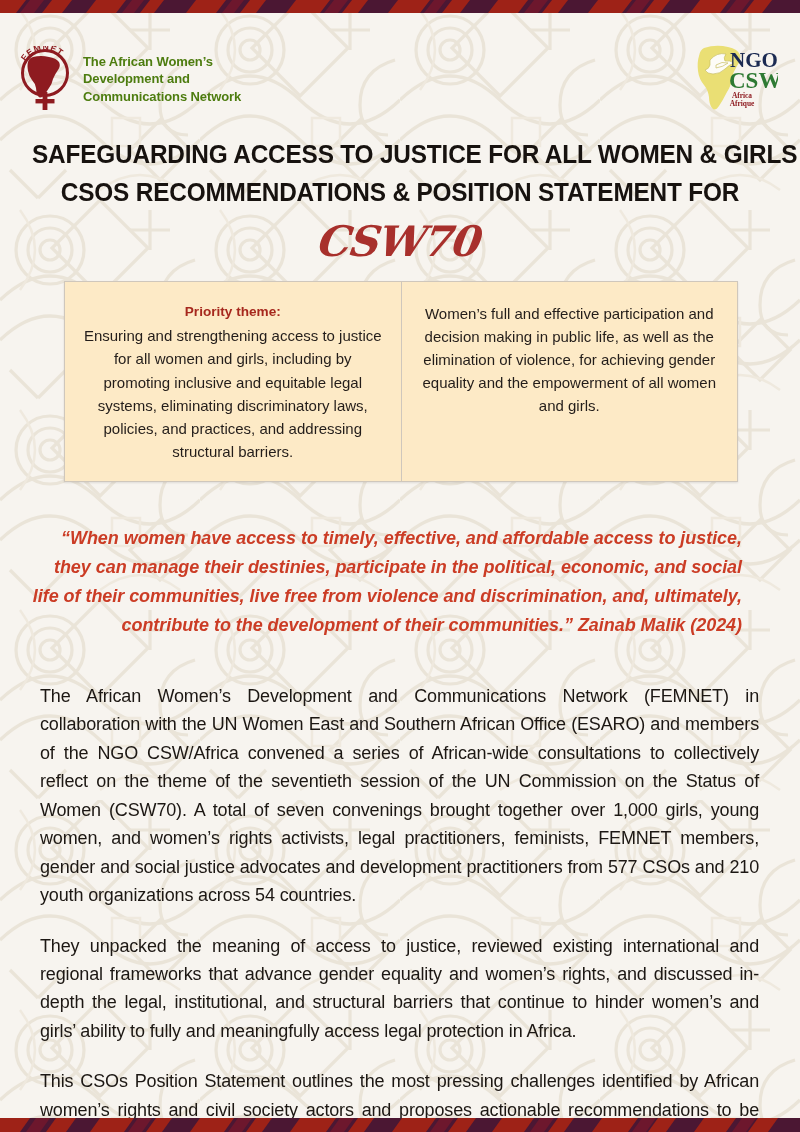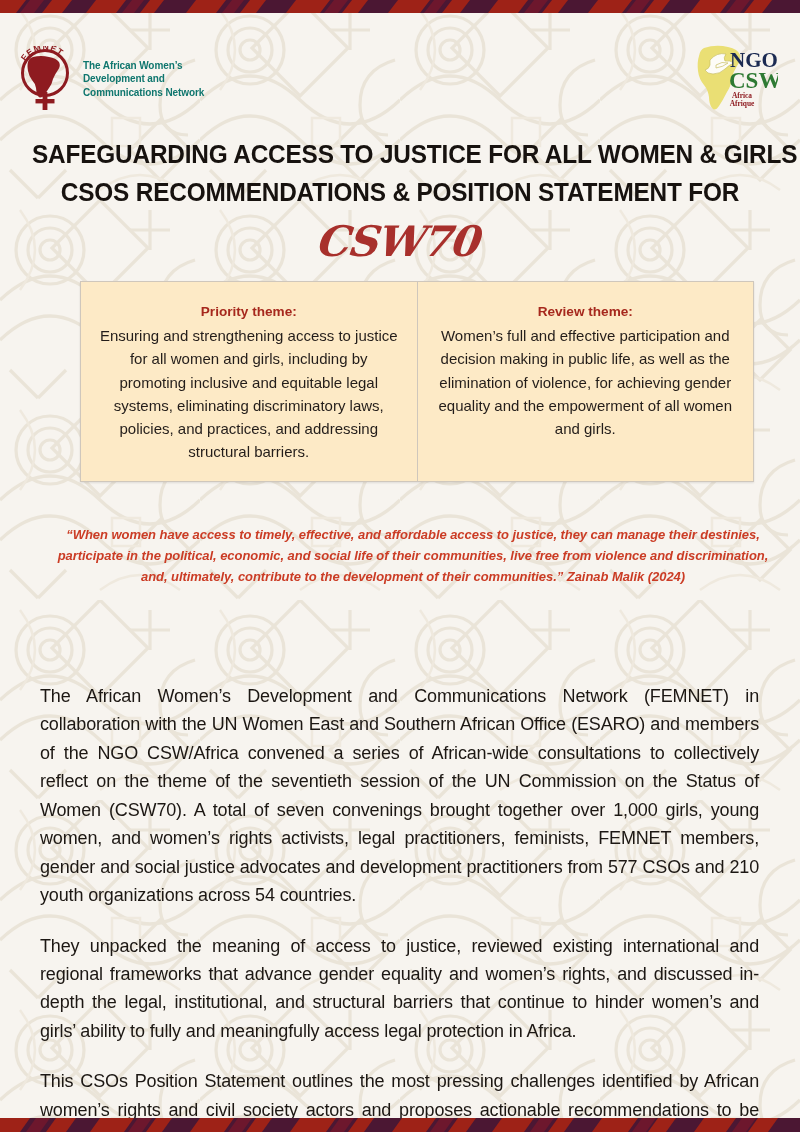--- a/index.html
+++ b/index.html
@@ -53,22 +53,22 @@
   .femnet-logo {
     position: absolute;
     left: 16px;
     top: 33px;
     display: flex;
     align-items: center;
     gap: 9px;
   }
   .femnet-mark { width: 58px; height: 66px; flex: none; }
   .femnet-text {
-    color: #0f766e;
-    font-size: 10px;
+    color: #4d7c0f;
+    font-size: 13px;
     font-weight: bold;
     line-height: 1.35;
     letter-spacing: -0.1px;
   }
   .femnet-text div { white-space: nowrap; }
 
   .ngocsw-logo {
     position: absolute;
     right: 22px;
     top: 27px;
@@ -105,21 +105,21 @@
     letter-spacing: -1.5px;
     color: #a8302c;
     transform: skewX(-9deg);
     display: inline-block;
   }
 
   
   .themes {
     position: absolute;
     top: 281px;
-    left: 80px;
+    left: 64px;
     width: 672px;
     z-index: 2;
     display: flex;
     background: #fdeac6;
     border: 1px solid #cfc7bc;
     box-shadow: 0 1px 2px rgba(0,0,0,0.10);
   }
   .theme-box {
     flex: 1 1 0;
     padding: 20px 14px 18px;
@@ -137,28 +137,28 @@
   .theme-body {
     color: #231d1a;
     font-size: 15px;
     line-height: 1.54;
   }
 
   
   .quote {
     position: absolute;
     top: 524px;
-    left: 56px;
+    left: 28px;
     width: 714px;
     z-index: 2;
-    text-align: center;
+    text-align: right;
     color: #cb3c25;
     font-weight: bold;
     font-style: italic;
-    font-size: 13px;
+    font-size: 18px;
     line-height: 1.62;
     letter-spacing: -0.05px;
   }
 
   
   .body-copy {
     position: absolute;
     top: 682px;
     left: 40px;
     width: 719px;
@@ -285,21 +285,20 @@
     <div class="title-line">CSOS RECOMMENDATIONS &amp; POSITION STATEMENT FOR</div>
     <div><span class="title-script">CSW70</span></div>
   </div>
 
   <div class="themes">
     <div class="theme-box">
       <div class="theme-head">Priority theme:</div>
       <div class="theme-body">Ensuring and strengthening access to justice for all women and girls, including by promoting inclusive and equitable legal systems, eliminating discriminatory laws, policies, and practices, and addressing structural barriers.</div>
     </div>
     <div class="theme-box">
-      <div class="theme-head">Review theme:</div>
       <div class="theme-body">Women’s full and effective participation and decision making in public life, as well as the elimination of violence, for achieving gender equality and the empowerment of all women and girls.</div>
     </div>
   </div>
 
   <div class="quote">“When women have access to timely, effective, and affordable access to justice, they can manage their destinies, participate in the political, economic, and social life of their communities, live free from violence and discrimination, and, ultimately, contribute to the development of their communities.” Zainab Malik (2024)</div>
 
   <div class="body-copy">
     <p>The African Women’s Development and Communications Network (FEMNET) in collaboration with the UN Women East and Southern African Office (ESARO) and members of the NGO CSW/Africa convened a series of African-wide consultations to collectively reflect on the theme of the seventieth session of the UN Commission on the Status of Women (CSW70).  A total of seven convenings brought together over 1,000 girls, young women, and women’s rights activists, legal practitioners, feminists, FEMNET members, gender and social justice advocates and development practitioners from 577 CSOs and 210 youth organizations across 54 countries.</p>
     <p>They unpacked the meaning of access to justice, reviewed existing international and regional frameworks that advance gender equality and women’s rights, and discussed in-depth the legal, institutional, and structural barriers that continue to hinder women’s and girls’ ability to fully and meaningfully access legal protection in Africa.</p>
     <p>This CSOs Position Statement outlines the most pressing challenges identified by African women’s rights and civil society actors and proposes actionable recommendations to be included in the continental and global outcome documents to strengthen inclusive and equitable justice systems, urgently calls for transformative justice systems and policies that are inclusive, affordable, accessible and just for all.</p>

